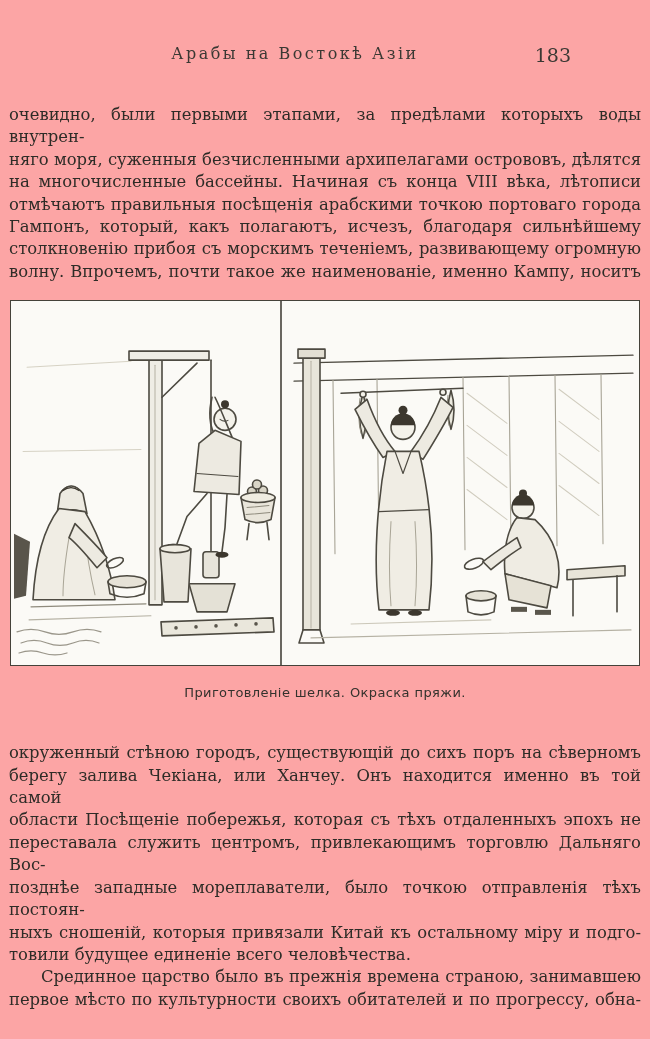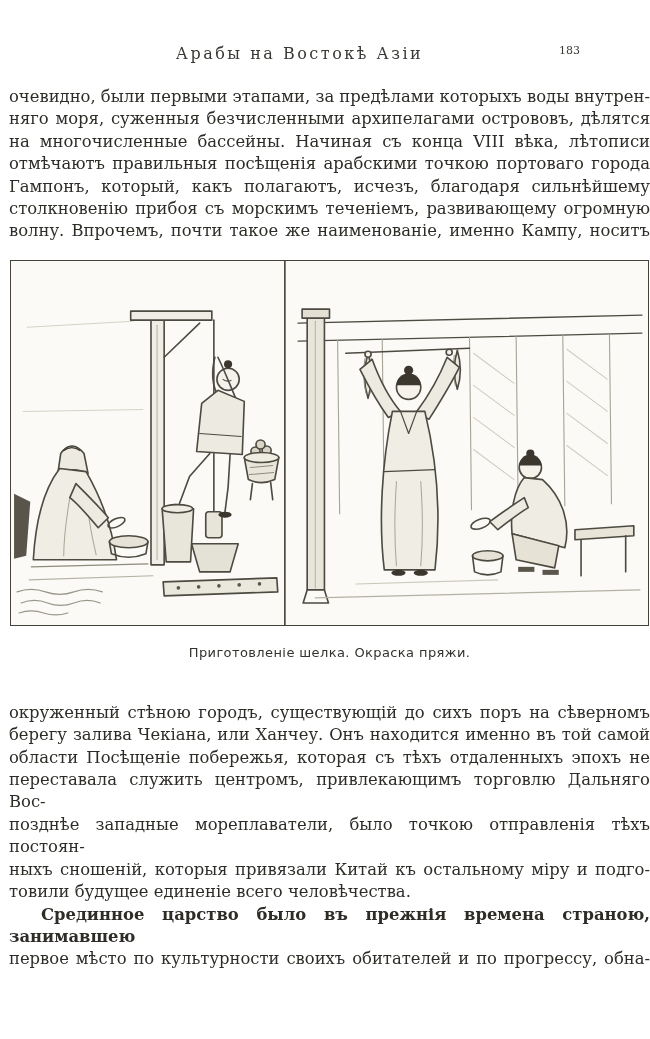--- a/index.html
+++ b/index.html
@@ -6,59 +6,59 @@
   html, body { margin: 0; padding: 0; }
   body {
     background: #cfccc5;
     font-family: "DejaVu Serif", "Liberation Serif", serif;
   }
   .page {
     position: relative;
     width: 650px;
     height: 1039px;
     margin: 0 auto;
-    background: #ffffff;
+    background: #fca5a5;
     color: #2e2c27;
     overflow: hidden;
-    padding: 44px 0 0 9px;
+    padding: 44px 9px 0 9px;
   }
   .header {
     position: relative;
     height: 22px;
     margin: 0 70px 0 70px;
   }
   .header-title {
     position: absolute;
     left: 0; right: 60px;
     text-align: center;
     font-size: 16px;
     letter-spacing: 2.5px;
     color: #3a3833;
     white-space: nowrap;
   }
   .page-number {
     position: absolute;
     right: 0;
     top: 0;
-    font-size: 11px;
+    font-size: 19px;
     color: #3a3833;
   }
-  .text-block { margin-top: 20px; }
+  .text-block { margin-top: 38px; }
   .text-block.after-figure { margin-top: 42px; }
   .paragraph { margin: 0; }
   .line {
     font-size: 16.4px;
     line-height: 22.4px;
     text-align: justify;
     text-align-last: justify;
     white-space: normal;
     color: #2e2c27;
   }
   .line.no-justify { text-align-last: left; }
-  .line.indent { text-indent: 32px; font-weight: bold; }
+  .line.indent { text-indent: 32px; }
   .figure {
     margin: 17px 1px 0 1px;
     border: 1.6px solid #45423a;
     background: #fbfaf6;
     height: 366px;
   }
   .figure svg { display: block; width: 100%; height: 100%; }
   .figure-caption {
     margin-top: 19px;
     text-align: center;

